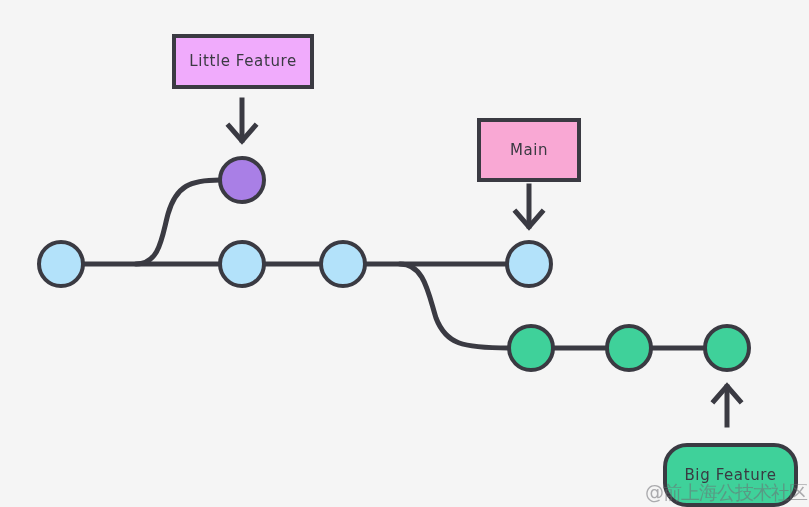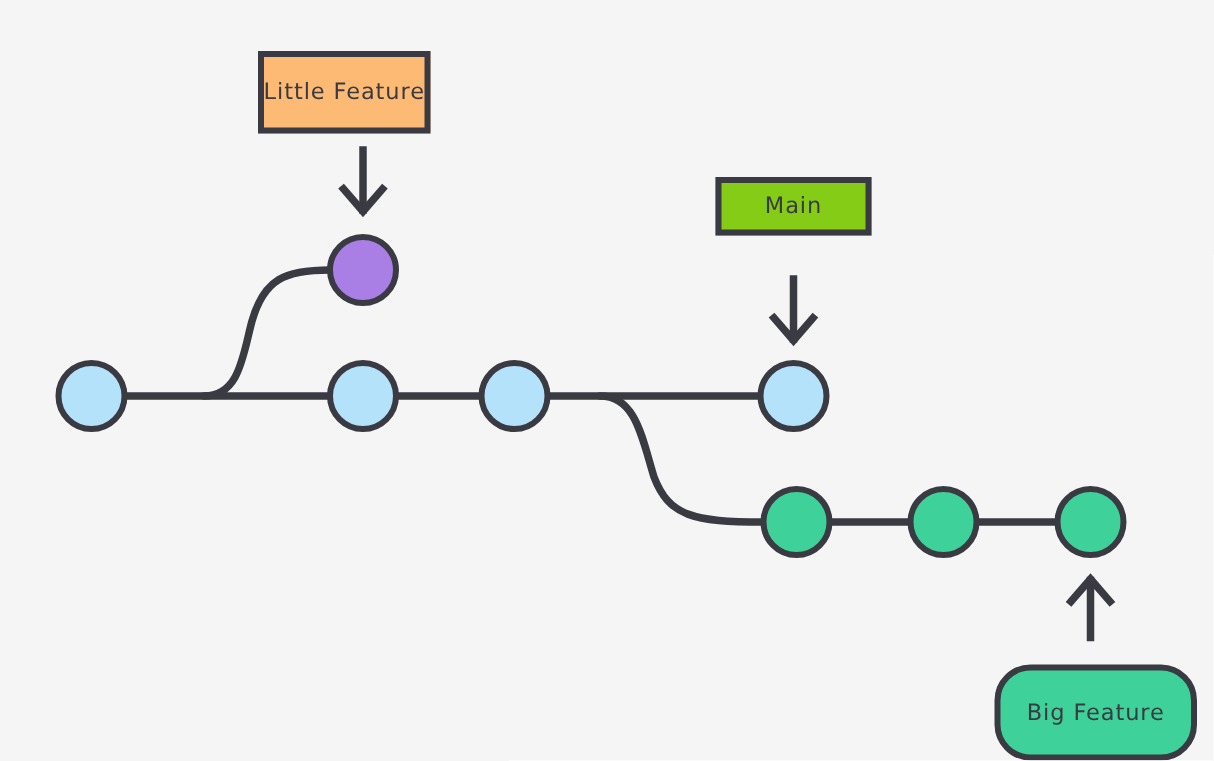--- a/index.html
+++ b/index.html
@@ -33,30 +33,30 @@
     letter-spacing: 0.6px;
   }
   .label-box-text {
     font-size: 15px;
     line-height: 1;
     white-space: nowrap;
   }
   #box-little-feature {
     left: 172px;
     top: 34px;
-    width: 115px;
+    width: 142px;
     height: 55px;
-    background: #fdba74;
+    background: #f0abfc;
   }
   #box-main {
     left: 477px;
     top: 118px;
     width: 104px;
-    height: 39px;
-    background: #84cc16;
+    height: 64px;
+    background: #f9a8d4;
   }
   #box-big-feature {
     left: 663px;
     top: 443px;
     width: 135px;
     height: 64px;
     background: #3fd19a;
     border-radius: 24px;
   }
   #watermark {
@@ -131,14 +131,15 @@
   </div>
 
   <div class="label-box" id="box-main">
     <span class="label-box-text">Main</span>
   </div>
 
   <div class="label-box" id="box-big-feature">
     <span class="label-box-text">Big Feature</span>
   </div>
 
+  <div id="watermark">@前上海公技术社区</div>
 
 </div>
 
 </body></html>

